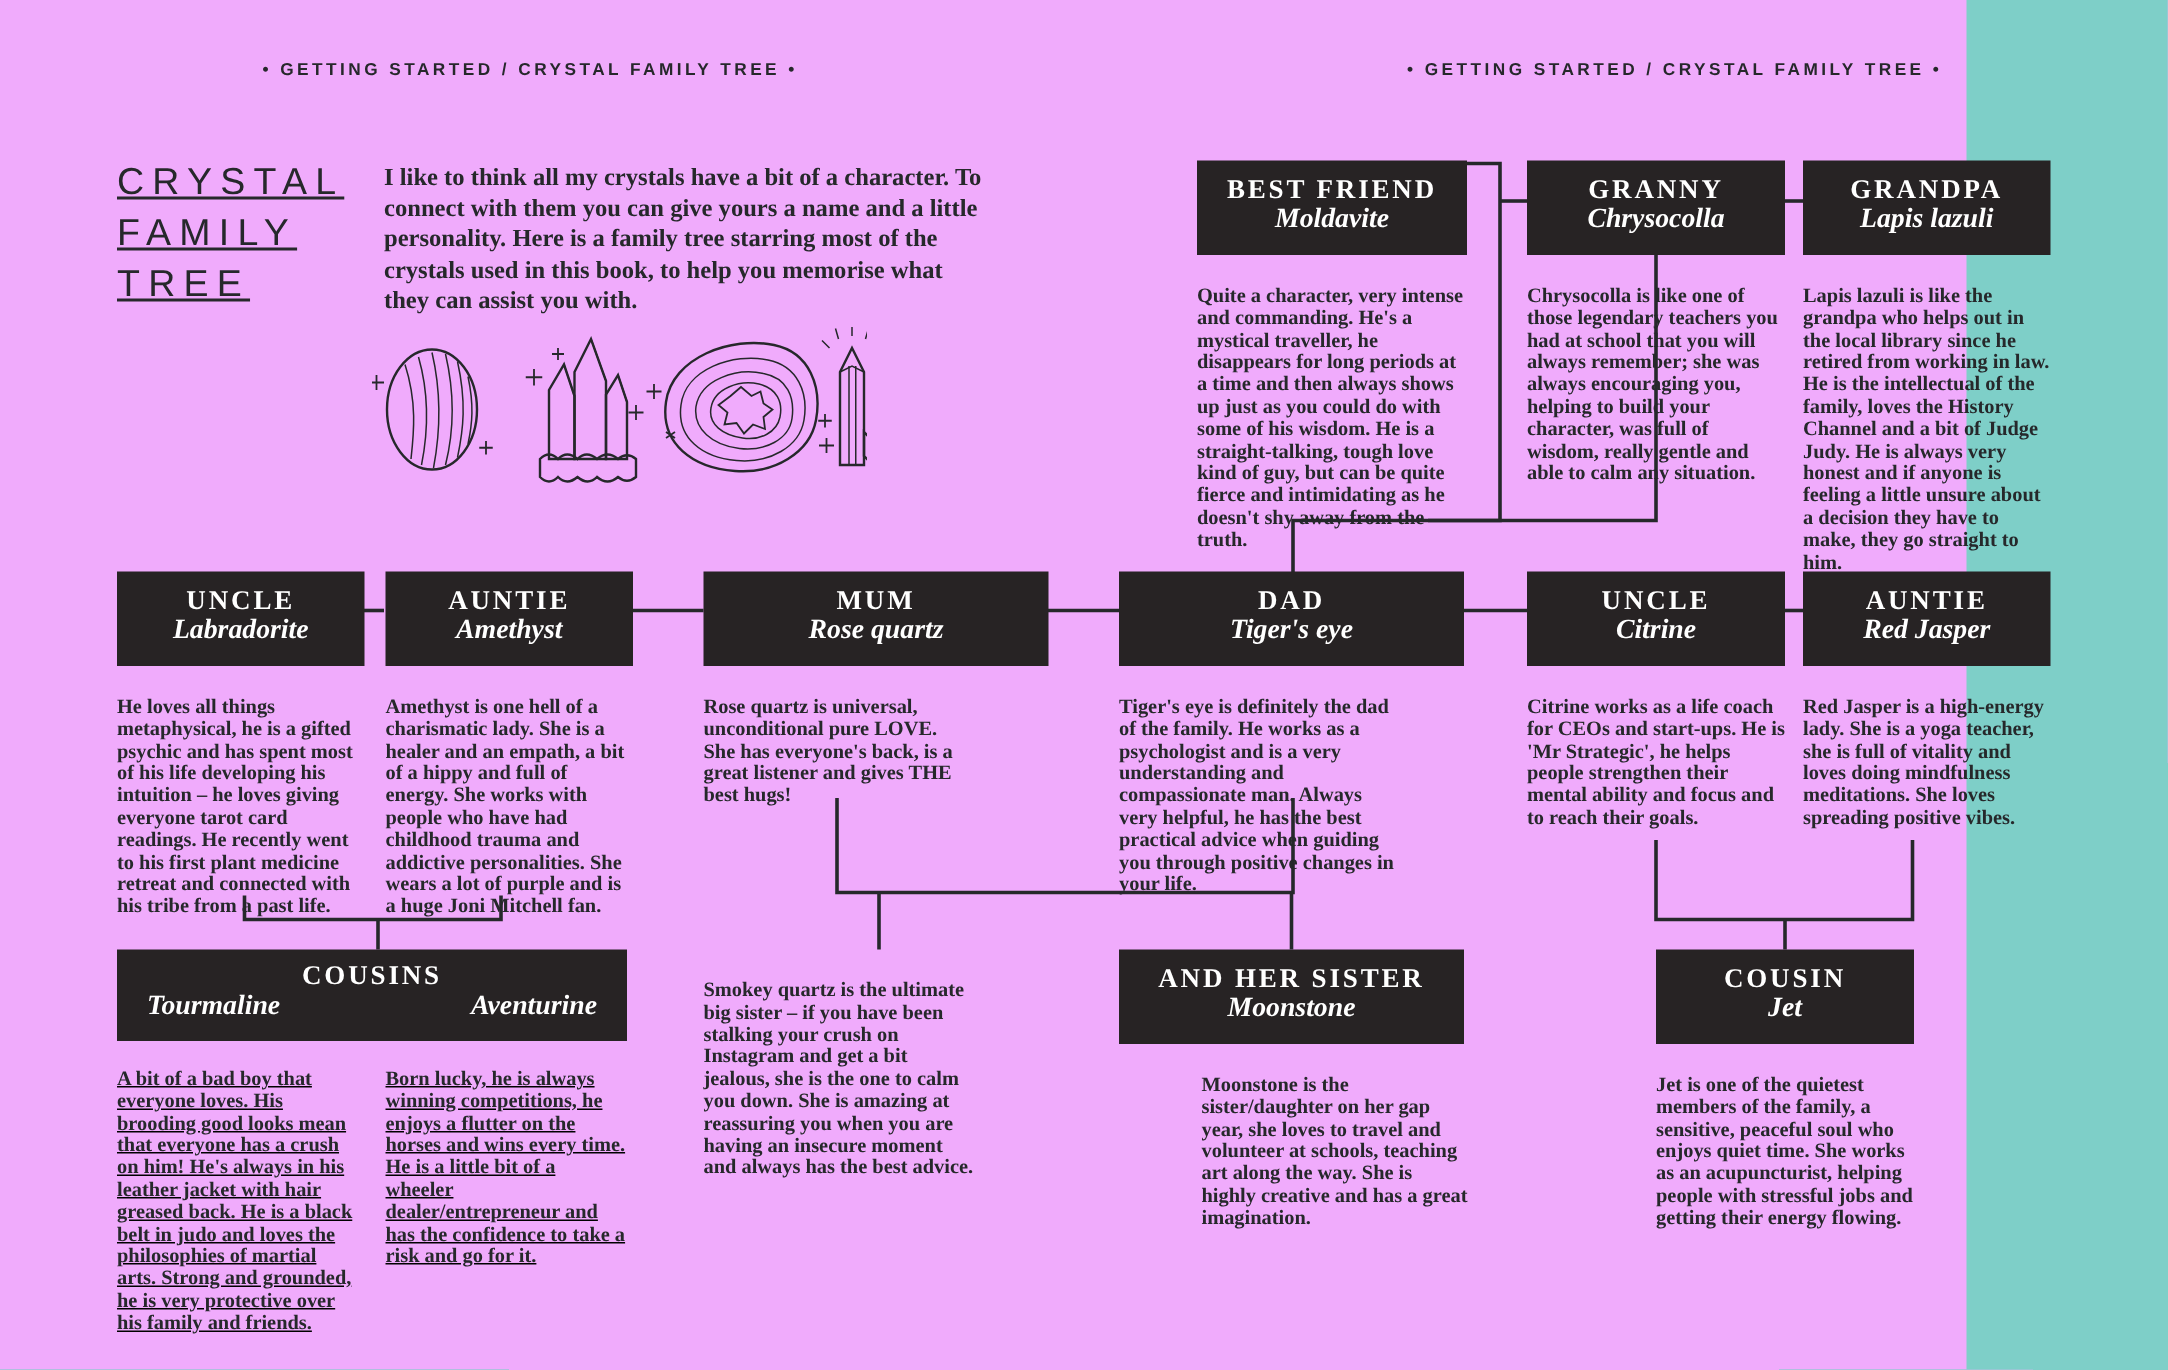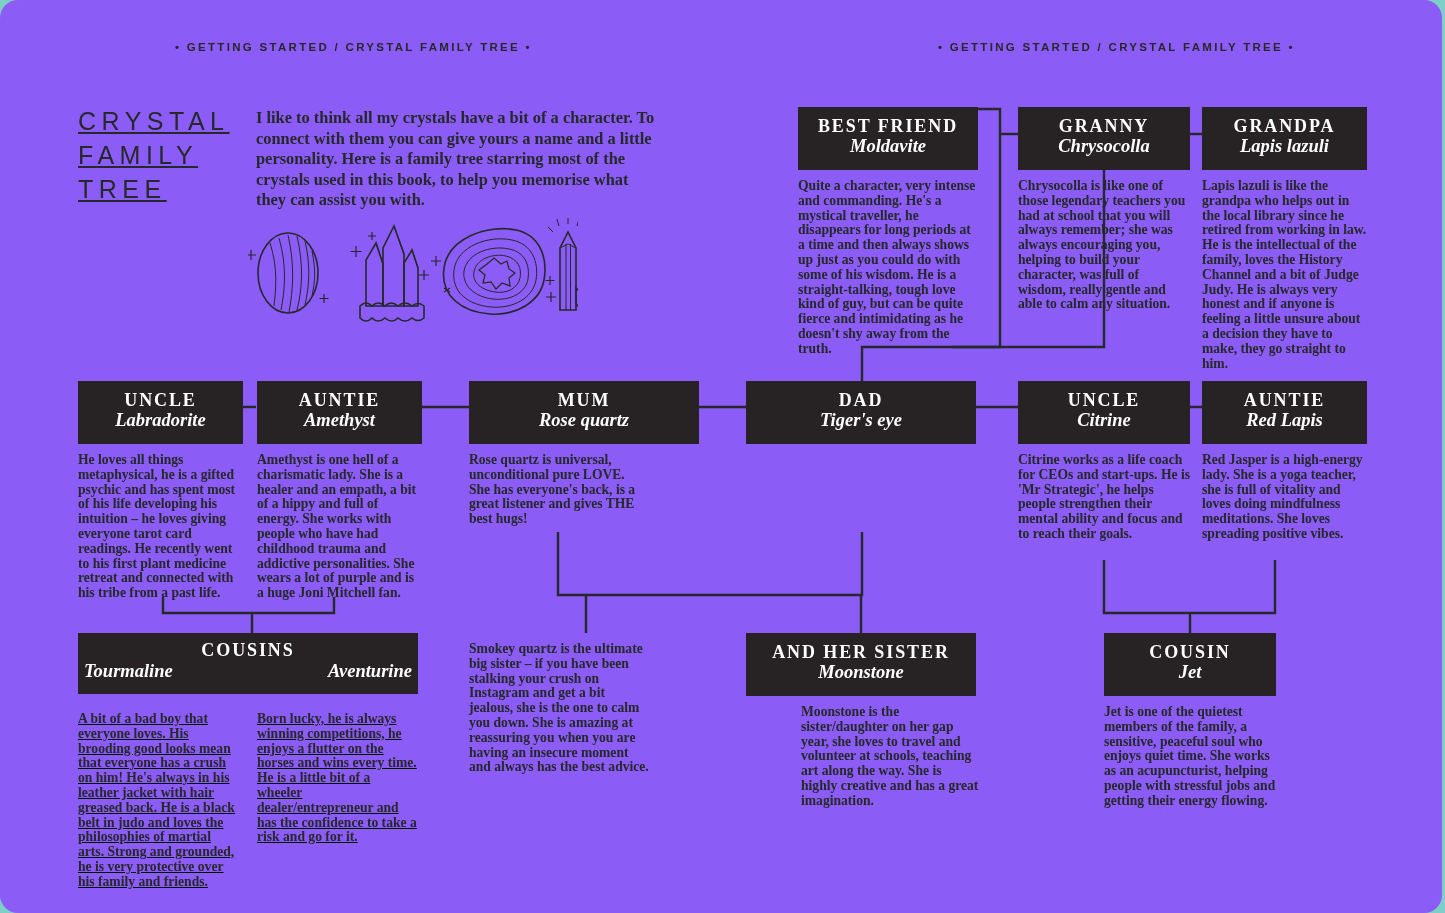--- a/index.html
+++ b/index.html
@@ -5,24 +5,23 @@
   * { box-sizing: border-box; margin: 0; padding: 0; }
   html, body {
     width: 1445px;
     height: 913px;
     background: #7ecfc8;
     font-family: "Liberation Sans", sans-serif;
     overflow: hidden;
   }
   #page {
     position: relative;
-    width: 1442px;
+    width: 1311px;
     height: 913px;
-    background: #8b5cf6;
-    border-radius: 18px;
+    background: #f0abfc;
   }
 
   
   .runhead {
     position: absolute;
     top: 41px;
     font-family: "Liberation Sans", sans-serif;
     font-size: 11.5px;
     font-weight: 600;
     letter-spacing: 2.3px;
@@ -78,21 +77,21 @@
 
   
   .card { position: absolute; }
   .card .head {
     background: #272324;
     color: #ffffff;
     text-align: center;
     padding: 11px 6px 13px;
     position: relative;
   }
-  .card .head.dual { padding: 9px 6px 12px; }
+  .card .head.dual { padding: 9px 20px 12px; }
   .role {
     display: block;
     font-family: Liberation Serif, serif;
     font-size: 18px;
     font-weight: 700;
     letter-spacing: 1.9px;
     line-height: 16px;
     text-transform: uppercase;
   }
   .stone {
@@ -110,21 +109,21 @@
     margin-top: 1px;
   }
   .dualnames .stone { display: inline-block; }
 
   .body {
     font-family: "Liberation Serif", serif;
     font-size: 13.6px;
     font-weight: 700;
     line-height: 14.8px;
     color: #26282b;
-    margin-top: 9px;
+    margin-top: 20px;
   }
   .cols2 {
     display: flex;
     gap: 18px;
     margin-top: 18px;
     text-decoration: underline;
   }
   .cols2 .body { margin-top: 0; }
   .col { flex: 1 1 0; }
 
@@ -278,34 +277,35 @@
       <span class="stone">Rose quartz</span>
     </div>
     <div class="body" style="width:180px">Rose quartz is universal, unconditional pure LOVE. She has everyone's back, is a great listener and gives THE best hugs!</div>
   </div>
 
   <div class="card" style="left:746px; top:381px; width:230px;">
     <div class="head">
       <span class="role">DAD</span>
       <span class="stone">Tiger's eye</span>
     </div>
+    <div class="body" style="width:190px">Tiger's eye is definitely the dad of the family. He works as a psychologist and is a very understanding and compassionate man. Always very helpful, he has the best practical advice when guiding you through positive changes in your life.</div>
   </div>
 
   <div class="card w172" style="left:1018px; top:381px;">
     <div class="head">
       <span class="role">UNCLE</span>
       <span class="stone">Citrine</span>
     </div>
     <div class="body">Citrine works as a life coach for CEOs and start-ups. He is 'Mr Strategic', he helps people strengthen their mental ability and focus and to reach their goals.</div>
   </div>
 
   <div class="card w165" style="left:1202px; top:381px;">
     <div class="head">
       <span class="role">AUNTIE</span>
-      <span class="stone">Red Lapis</span>
+      <span class="stone">Red Jasper</span>
     </div>
     <div class="body">Red Jasper is a high-energy lady. She is a yoga teacher, she is full of vitality and loves doing mindfulness meditations. She loves spreading positive vibes.</div>
   </div>
 
   <div class="card w340" style="left:78px; top:633px;">
     <div class="head dual">
       <span class="role">COUSINS</span>
       <span class="dualnames">
         <span class="stone">Tourmaline</span>
         <span class="stone">Aventurine</span>

